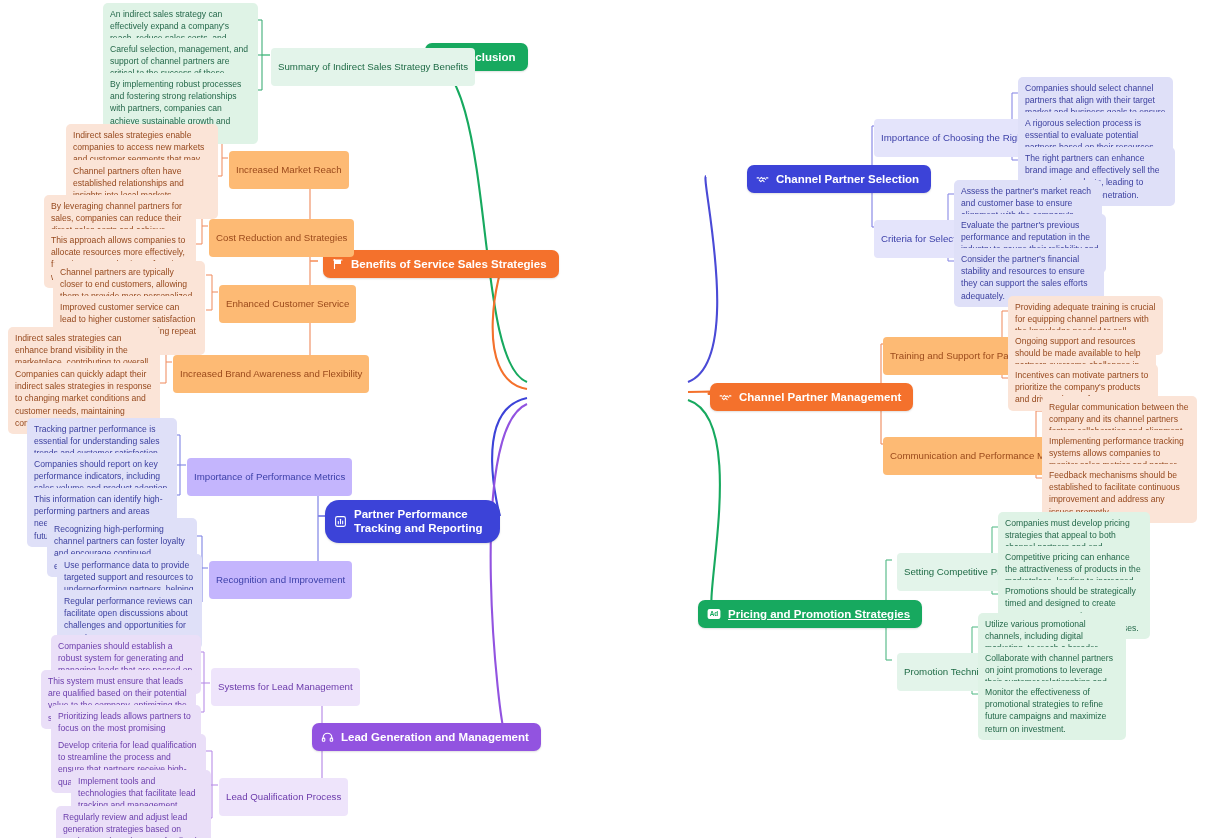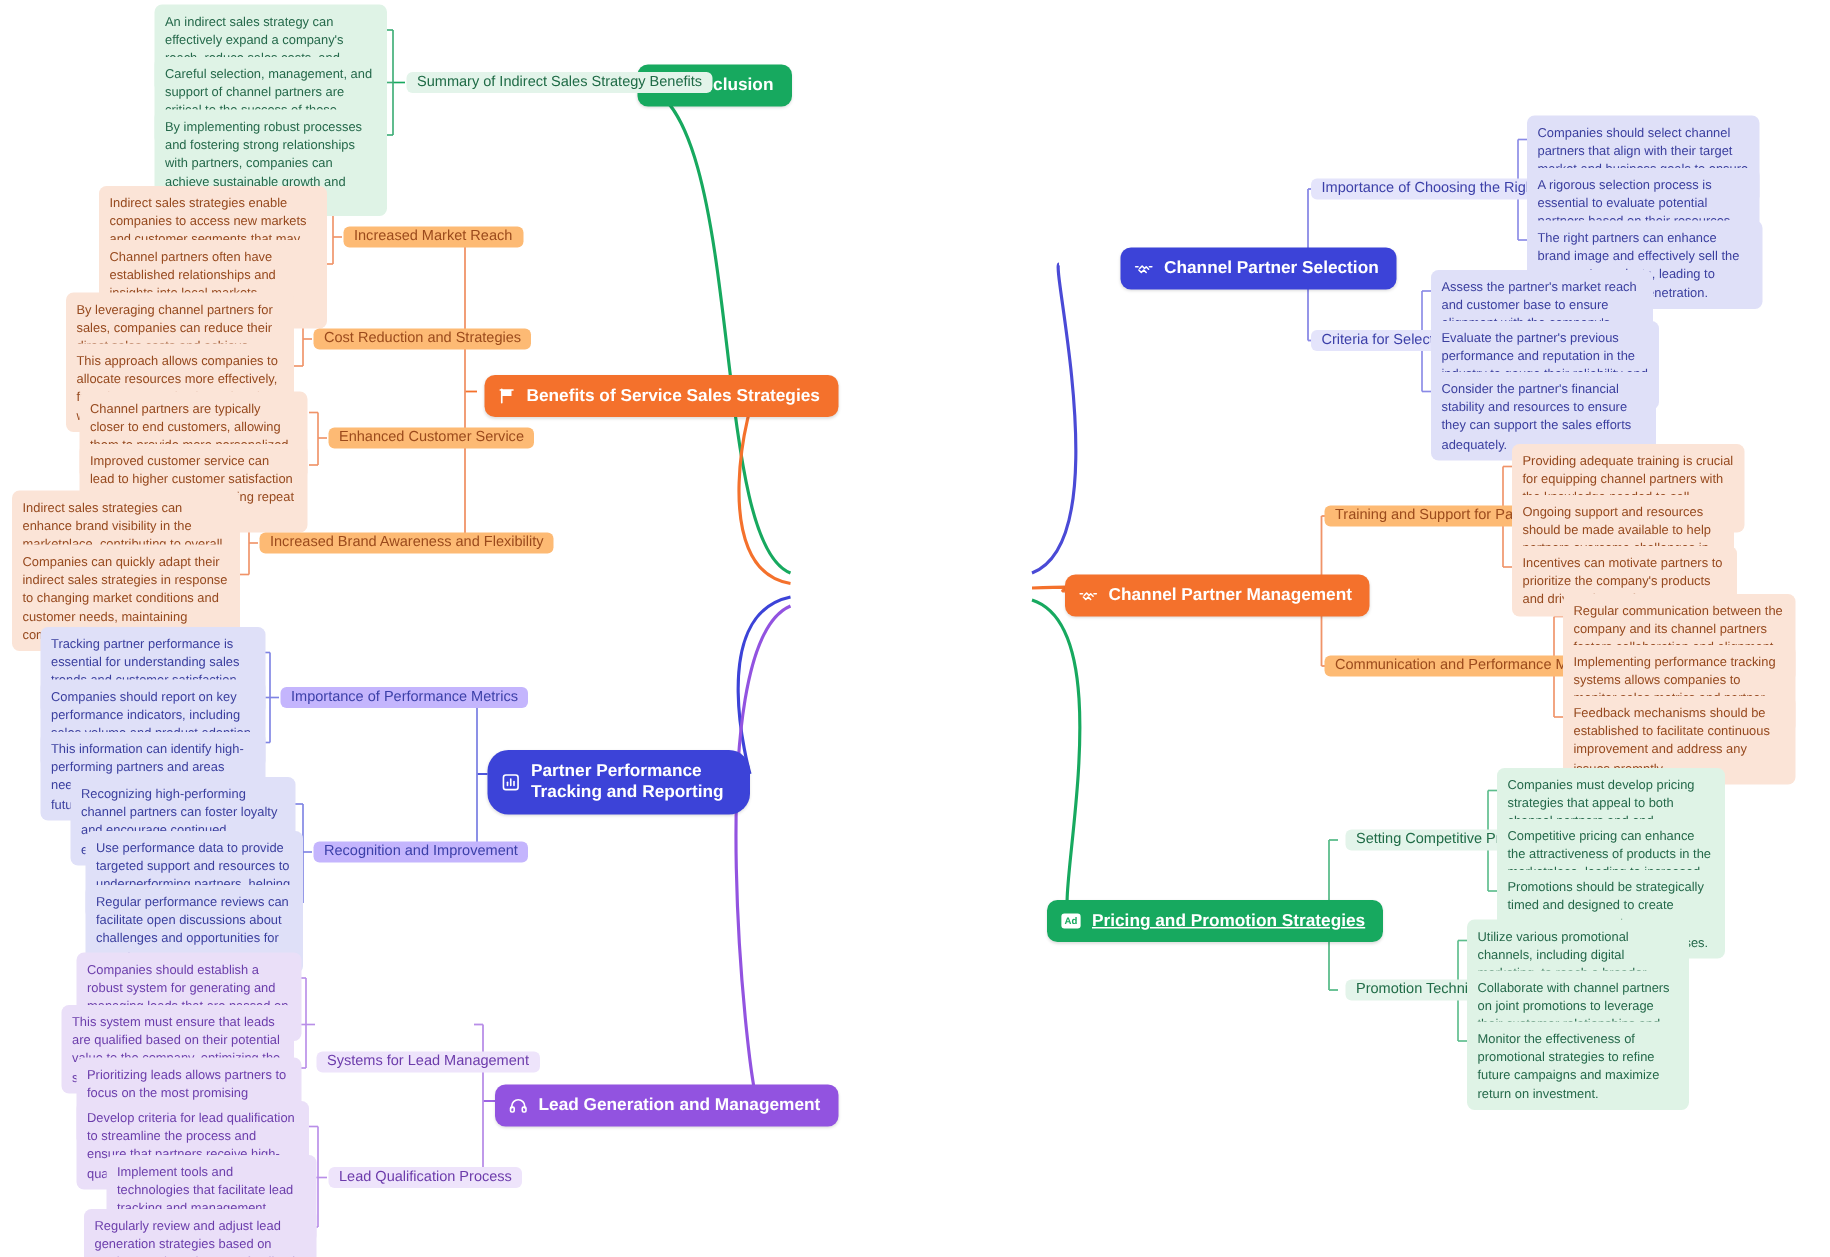--- a/index.html
+++ b/index.html
@@ -39,21 +39,21 @@
     white-space: nowrap;
     box-shadow: 0 1px 2px rgba(0,0,0,.13);
   }
   .branch.two-line { white-space: normal; }
   .branch .bicon { flex: 0 0 auto; display: flex; align-items: center; }
 
   
   .sub {
     font-size: 9.7px;
     line-height: 1.25;
-    padding: 1px 7px;
+    padding: 13px 7px;
     border-radius: 4px;
     white-space: nowrap;
   }
 
   
   .leaf {
     font-size: 8.6px;
     line-height: 1.42;
     border-radius: 5px;
     padding: 5px 7px;
@@ -334,32 +334,32 @@
     </div>
     <div class="node leaf" style="left:57px; top:554px; width:145px;">
       <span>Use performance data to provide targeted support and resources to underperforming partners, helping them improve.</span>
     </div>
     <div class="node leaf" style="left:57px; top:590px; width:145px;">
       <span>Regular performance reviews can facilitate open discussions about challenges and opportunities for growth.</span>
     </div>
   </div>
 
   <div class="t-purple">
-    <div class="node branch" style="left:330px; top:723px;">
+    <div class="node branch" style="left:312px; top:723px;">
       <span class="bicon">
         <svg width="13" height="13" viewBox="0 0 24 24" fill="none" stroke="#fff" stroke-width="2" stroke-linecap="round">
           <path d="M4 14v-2a8 8 0 0 1 16 0v2"></path>
             <rect x="2.5" y="13" width="4.5" height="6" rx="1.6"></rect>
             <rect x="17" y="13" width="4.5" height="6" rx="1.6"></rect>
         </svg>
       </span>
       <span>Lead Generation and Management</span>
     </div>
 
-    <div class="node sub" style="left:211px; top:701px;">
+    <div class="node sub" style="left:211px; top:668px;">
       <span>Systems for Lead Management</span>
     </div>
     <div class="node leaf" style="left:51px; top:635px; width:150px;">
       <span>Companies should establish a robust system for generating and managing leads that are passed on to channel partners.</span>
     </div>
     <div class="node leaf" style="left:41px; top:670px; width:155px;">
       <span>This system must ensure that leads are qualified based on their potential value to the company, optimizing the sales process.</span>
     </div>
     <div class="node leaf" style="left:51px; top:705px; width:150px;">
       <span>Prioritizing leads allows partners to focus on the most promising opportunities, increasing conversion rates.</span>

